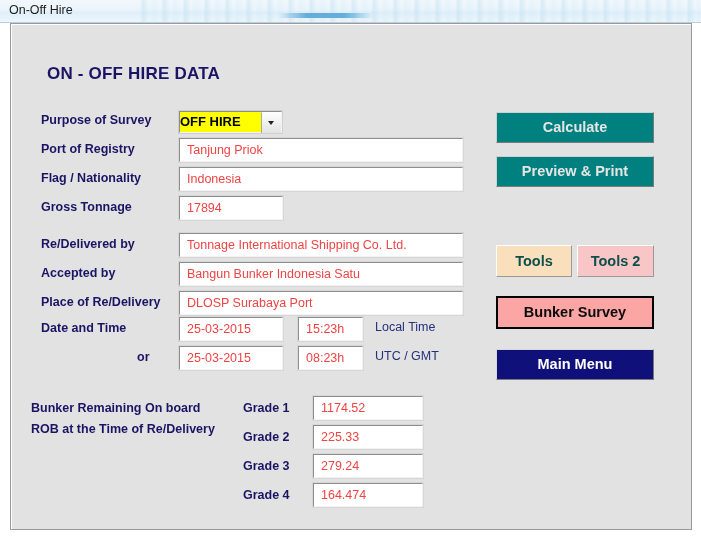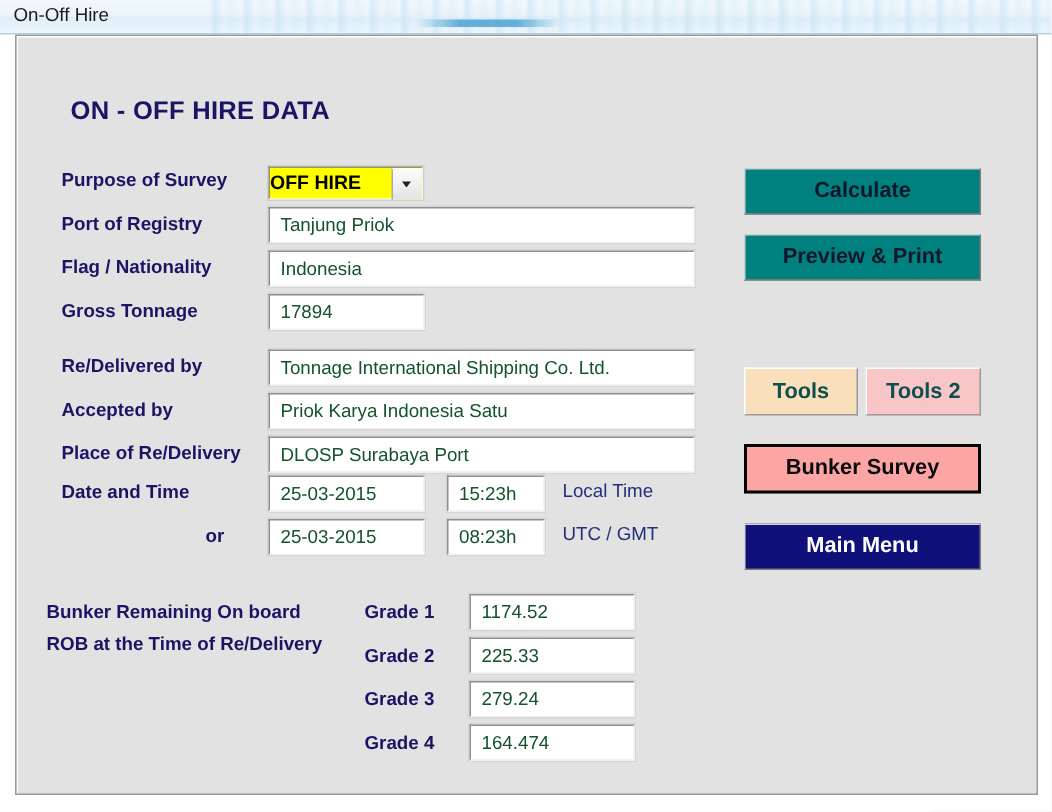--- a/index.html
+++ b/index.html
@@ -102,21 +102,21 @@
   .fld {
     position: absolute;
     box-sizing: border-box;
     background: #ffffff;
     border-top: 1px solid #8e8e8e;
     border-left: 1px solid #8e8e8e;
     border-right: 1px solid #f3f3f3;
     border-bottom: 1px solid #f3f3f3;
     box-shadow: 0 0 0 1px #d6d6d6;
     font-size: 12.5px;
-    color: #14532d;
+    color: #ef4444;
     padding: 2px 0 0 7px;
     line-height: 19px;
     white-space: nowrap;
     overflow: hidden;
   }
 
   
   #combo-purpose {
     position: absolute;
     left: 168px; top: 87px;
@@ -162,21 +162,21 @@
     box-sizing: border-box;
     font-size: 14.5px;
     font-weight: bold;
     text-align: center;
     white-space: nowrap;
     cursor: default;
     user-select: none;
   }
   .btn-teal {
     background: #00807f;
-    color: #0f172a;
+    color: #e5e5e5;
     border-top: 1px solid #cfcfcf;
     border-left: 1px solid #cfcfcf;
     border-right: 1px solid #7a7a7a;
     border-bottom: 1px solid #7a7a7a;
   }
   .btn-tools {
     font-size: 14.5px;
     color: #0d4f4c;
     border-top: 1px solid #ffffff;
     border-left: 1px solid #ffffff;
@@ -224,21 +224,21 @@
 
     <div class="fld" style="left:168px; top:114px; width:284px; height:24px;">Tanjung Priok</div>
     <div class="fld" style="left:168px; top:143px; width:284px; height:24px;">Indonesia</div>
     <div class="fld" style="left:168px; top:172px; width:104px; height:24px;">17894</div>
 
     <div class="lbl" style="left:30px; top:213px;">Re/Delivered by</div>
     <div class="lbl" style="left:30px; top:242px;">Accepted by</div>
     <div class="lbl" style="left:30px; top:271px;">Place of Re/Delivery</div>
 
     <div class="fld" style="left:168px; top:209px; width:284px; height:24px;">Tonnage International Shipping Co. Ltd.</div>
-    <div class="fld" style="left:168px; top:238px; width:284px; height:24px;">Priok Karya Indonesia Satu</div>
+    <div class="fld" style="left:168px; top:238px; width:284px; height:24px;">Bangun Bunker Indonesia Satu</div>
     <div class="fld" style="left:168px; top:267px; width:284px; height:24px;">DLOSP Surabaya Port</div>
 
     <div class="lbl" style="left:30px; top:297px;">Date and Time</div>
     <div class="lbl" style="left:126px; top:326px;">or</div>
 
     <div class="fld" style="left:168px; top:293px; width:104px; height:24px;">25-03-2015</div>
     <div class="fld" style="left:287px; top:293px; width:65px; height:24px;">15:23h</div>
     <div class="lbl-plain" style="left:364px; top:296px;">Local Time</div>
 
     <div class="fld" style="left:168px; top:322px; width:104px; height:24px;">25-03-2015</div>

